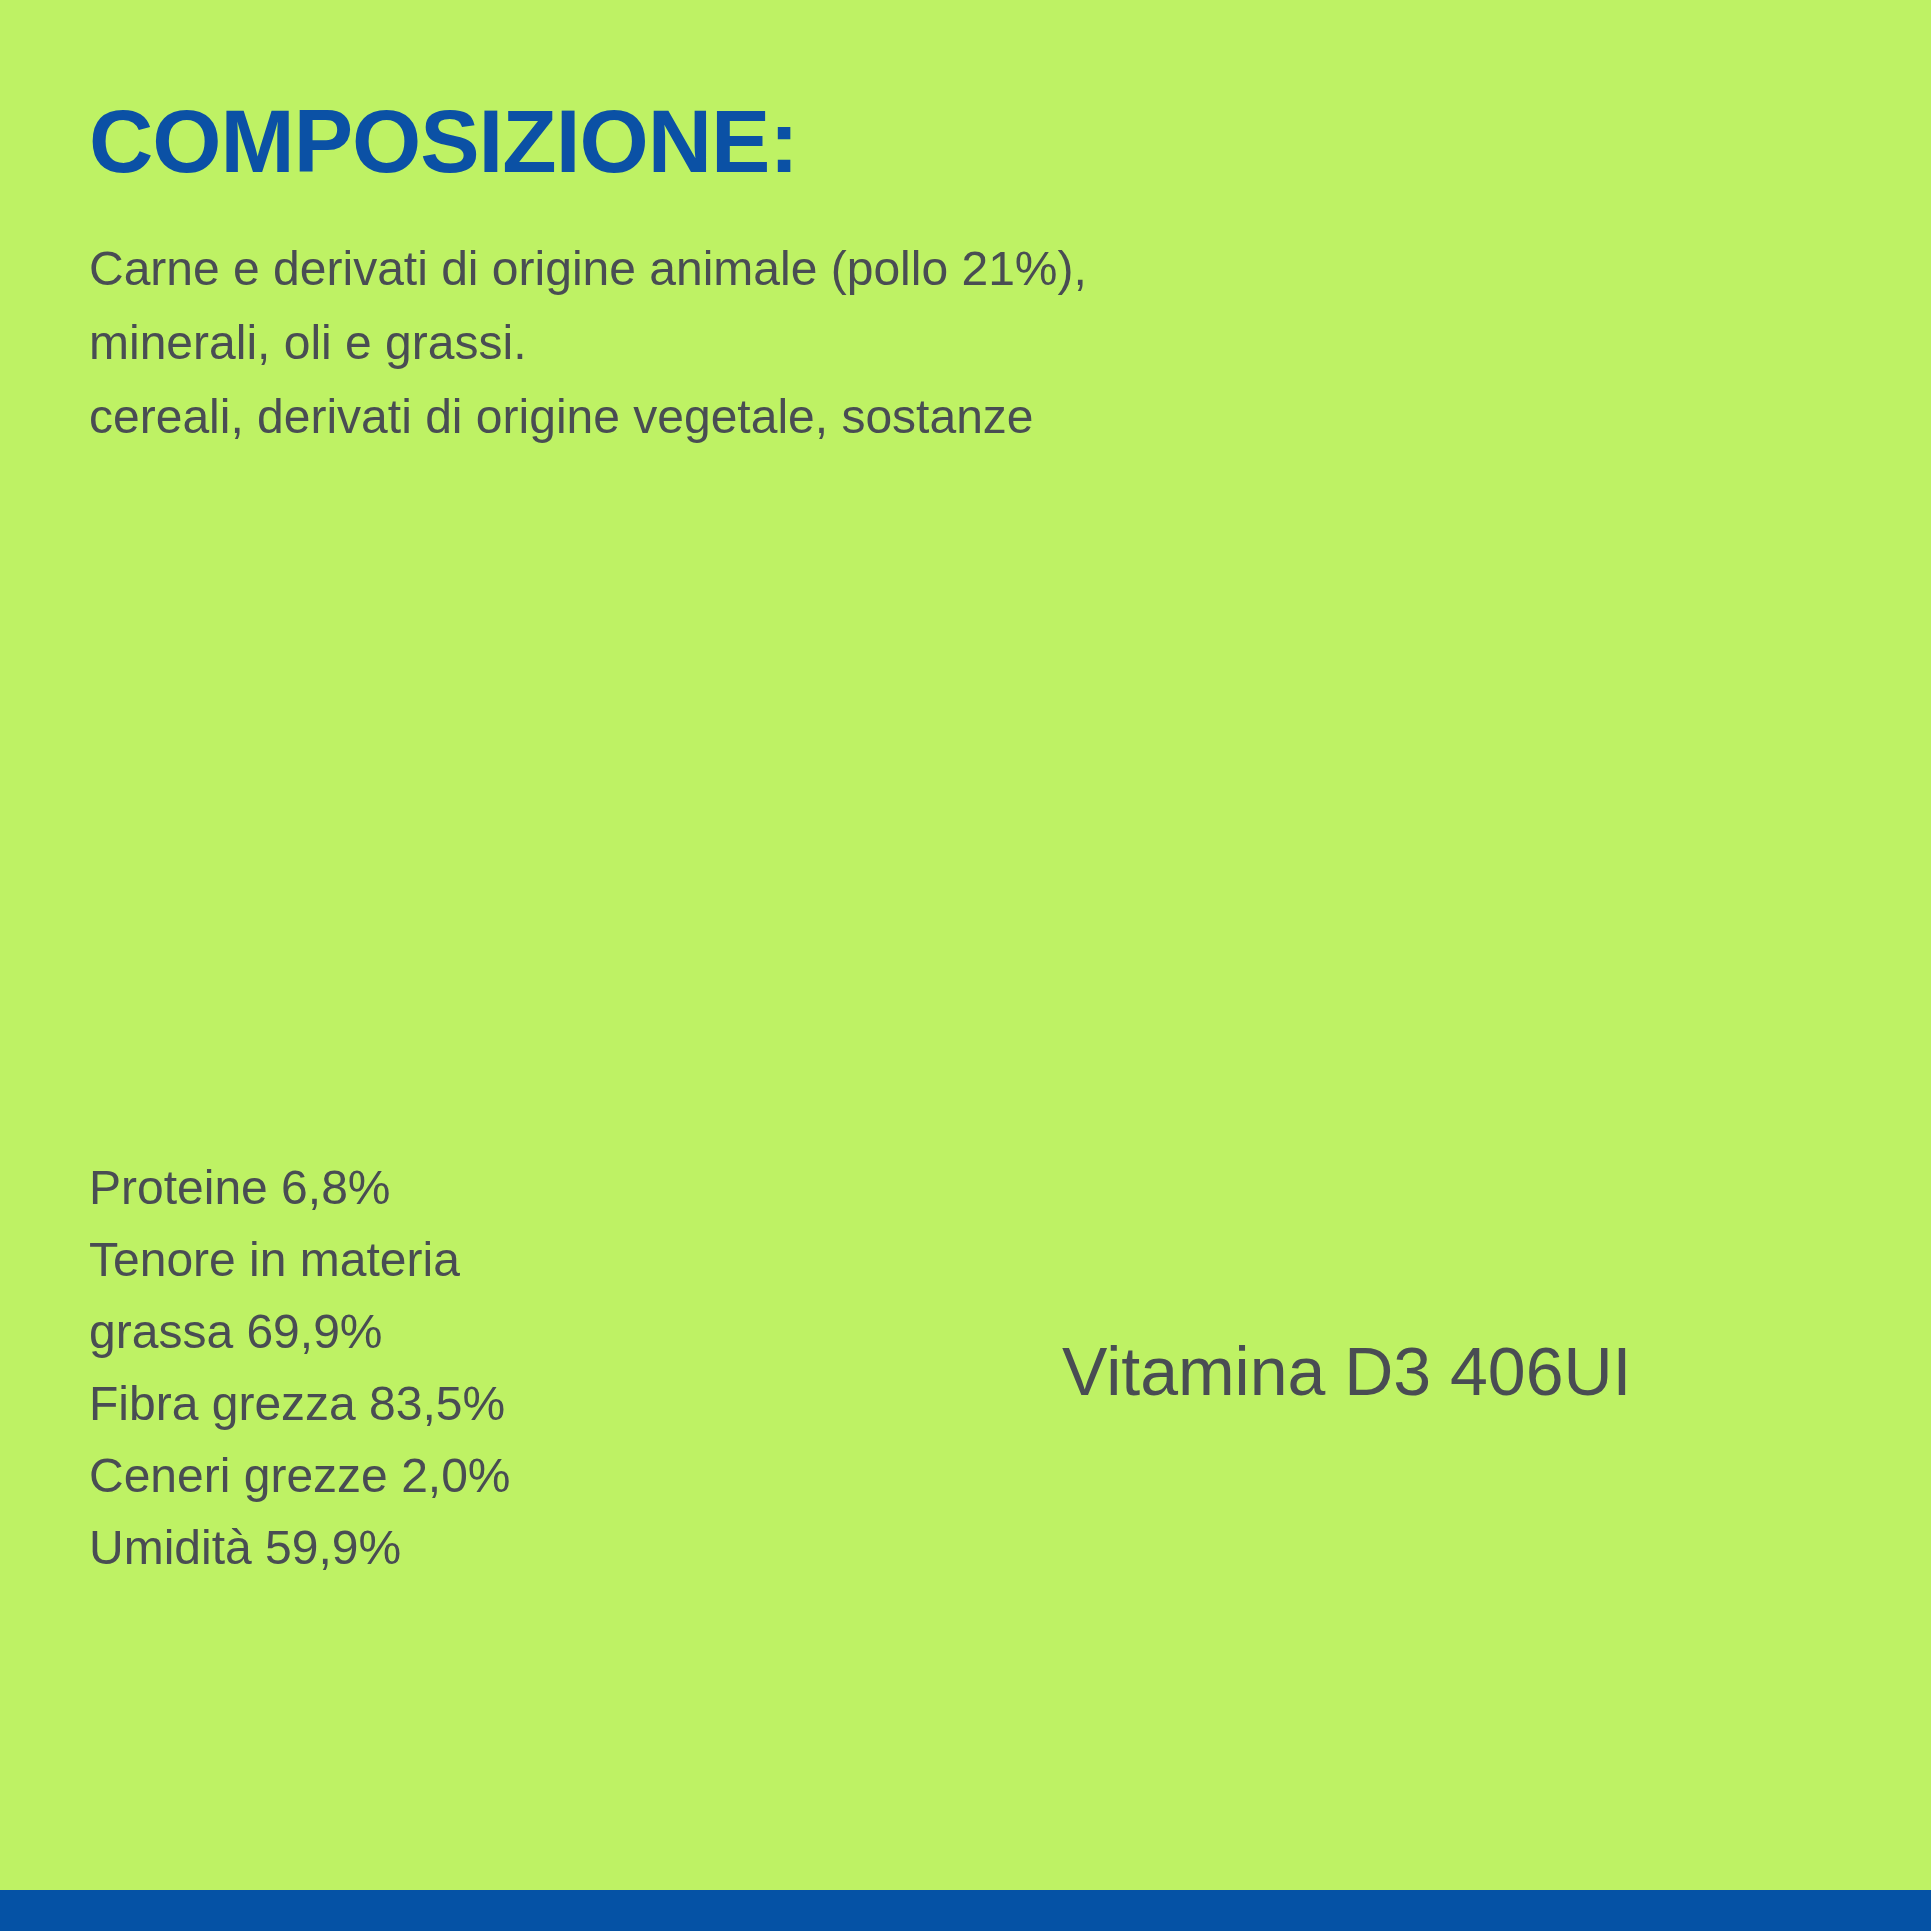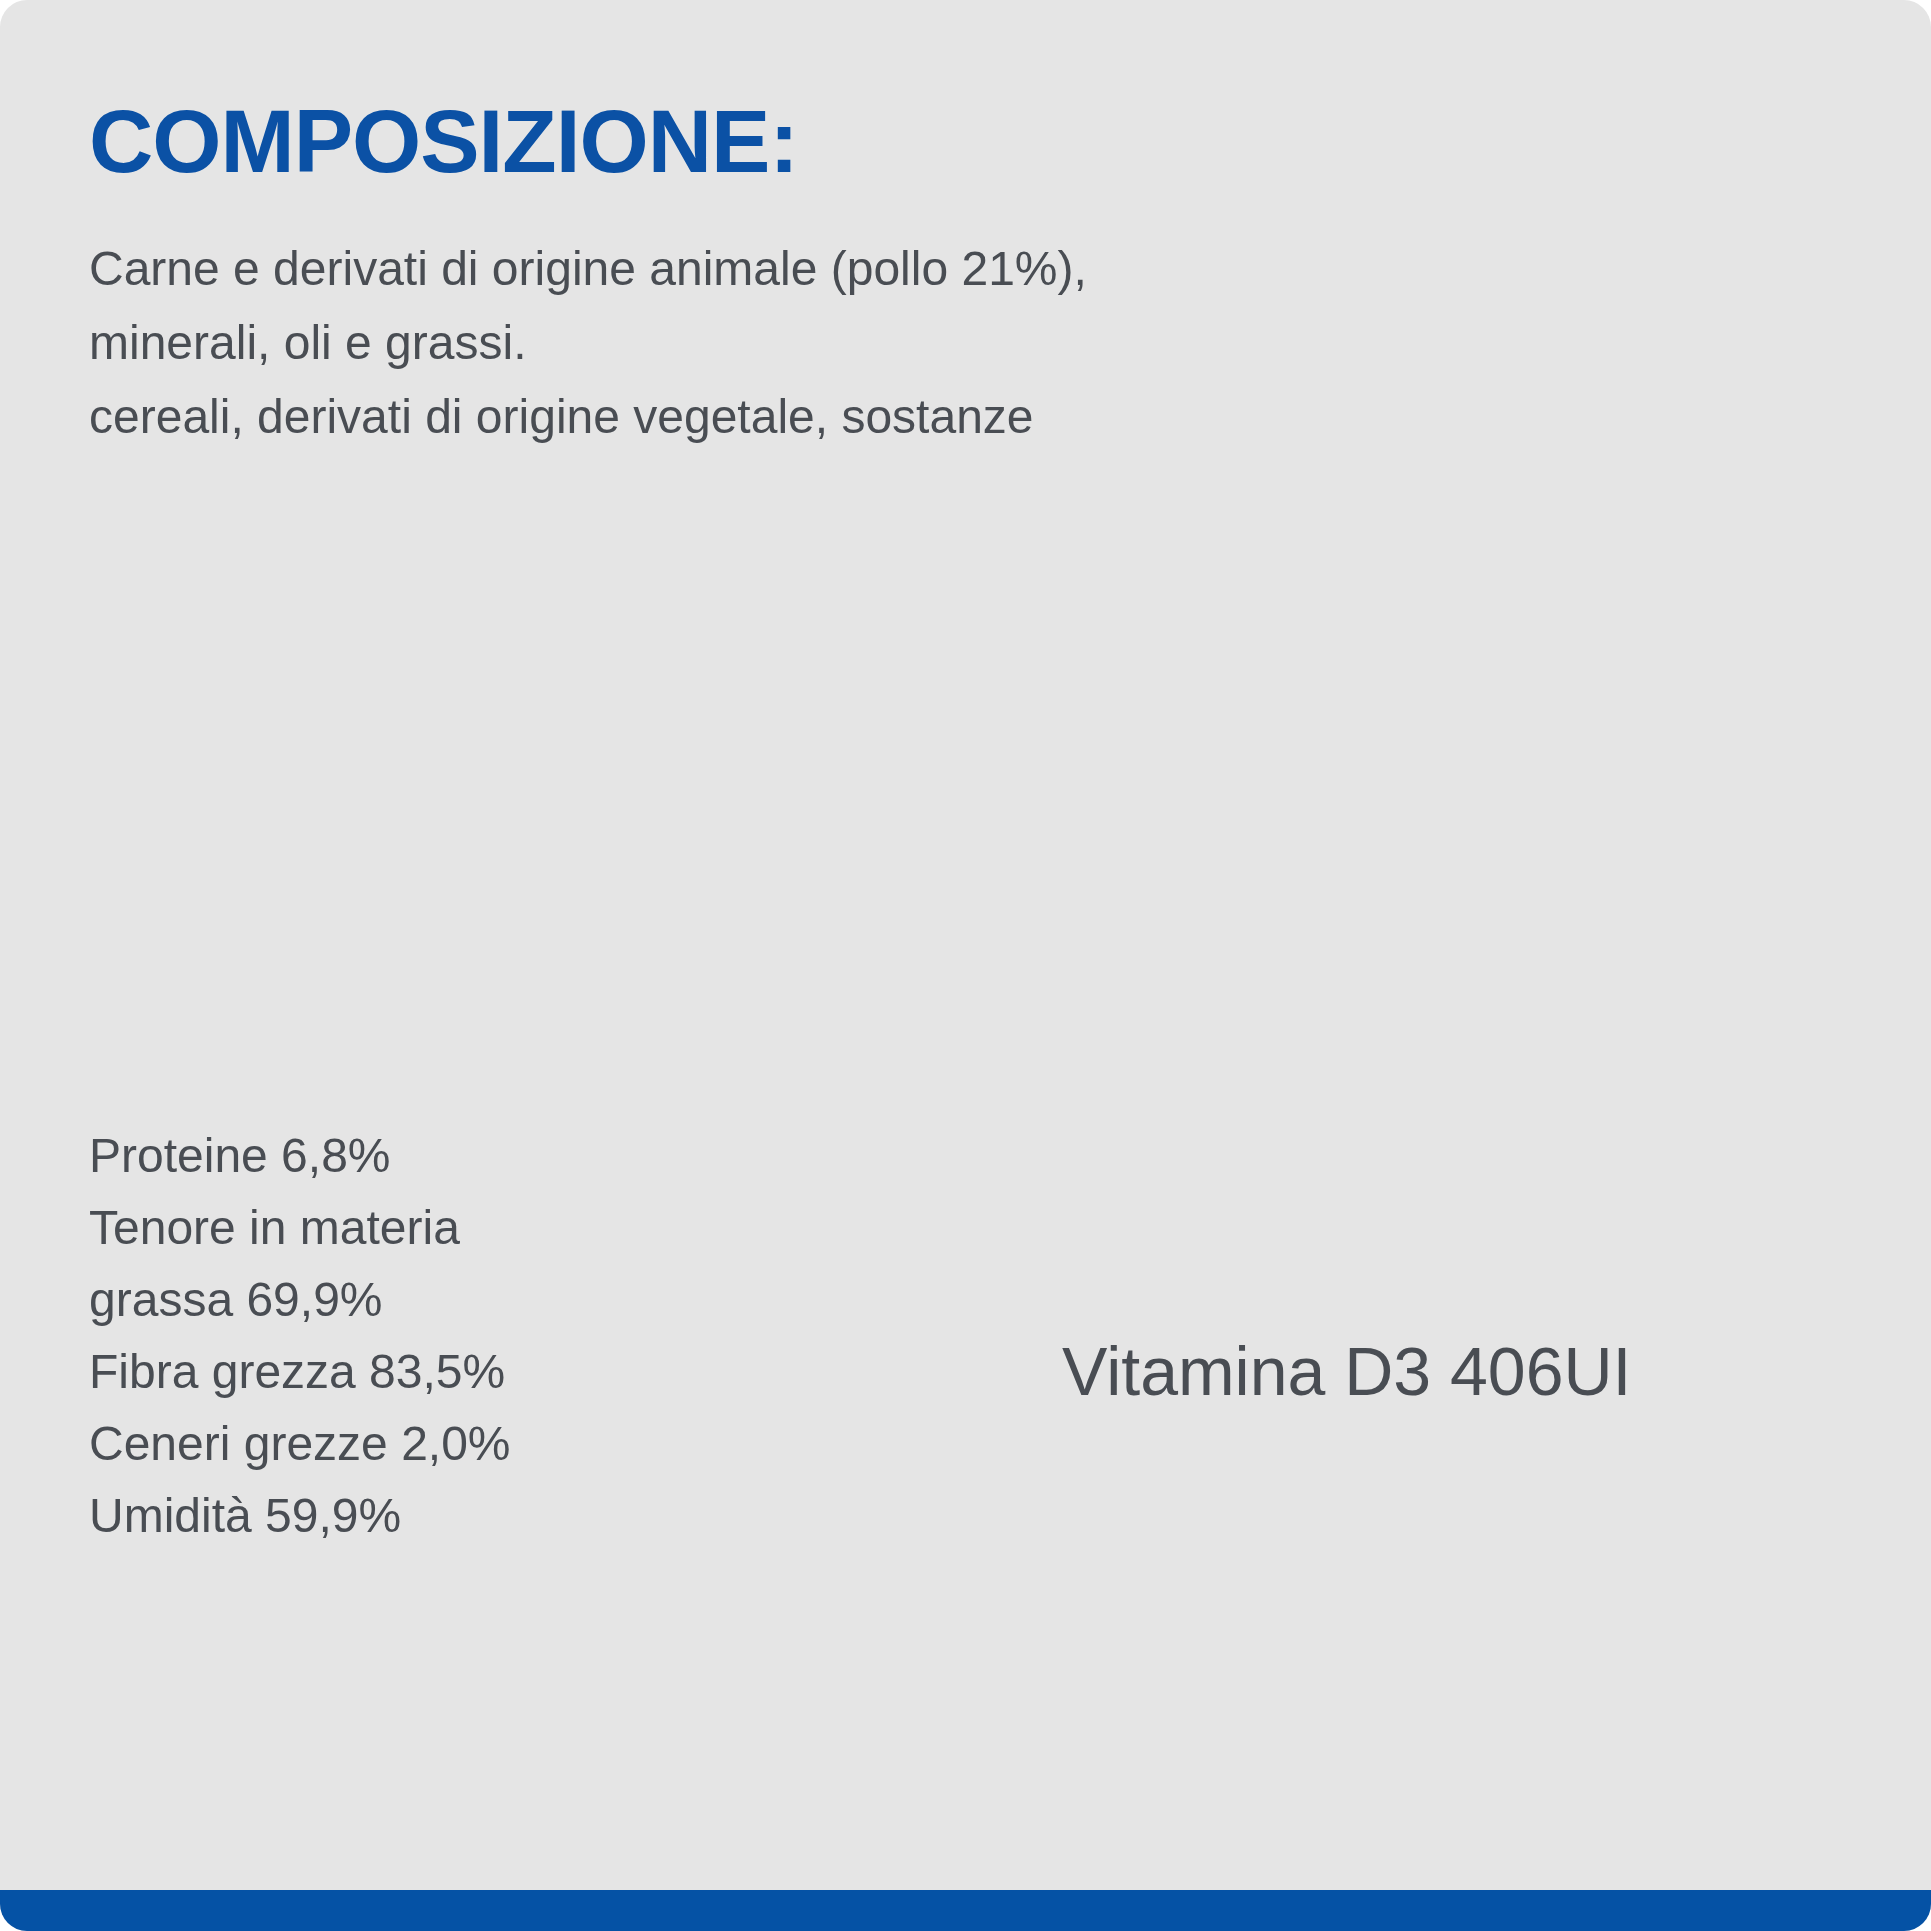--- a/index.html
+++ b/index.html
@@ -4,24 +4,23 @@
 <style>
   html, body {
     margin: 0;
     padding: 0;
     background: #ffffff;
   }
   .page {
     position: relative;
     width: 1931px;
     height: 1931px;
-    background: #e5e5e5;
+    background: #bef264;
     overflow: hidden;
     font-family: "Liberation Sans", sans-serif;
-    border-radius: 27px;
   }
   .heading {
     position: absolute;
     left: 89px;
     font-size: 89px;
     font-weight: bold;
     letter-spacing: -1px;
     line-height: 1.0;
     color: #0b51a5;
     white-space: nowrap;
@@ -33,21 +32,21 @@
     position: absolute;
     left: 89px;
     color: #494d53;
     font-size: 48px;
     line-height: 74px;
     letter-spacing: 0px;
     white-space: nowrap;
   }
   .composition-text { top: 232px; }
 
-  .analytical-left { top: 1120px; line-height: 72px; }
+  .analytical-left { top: 1152px; line-height: 72px; }
 
   .analytical-right {
     position: absolute;
     left: 1062px;
     top: 1335px;
     font-size: 68px;
     line-height: 72px;
     white-space: nowrap;
   }
   .perkg-label {

